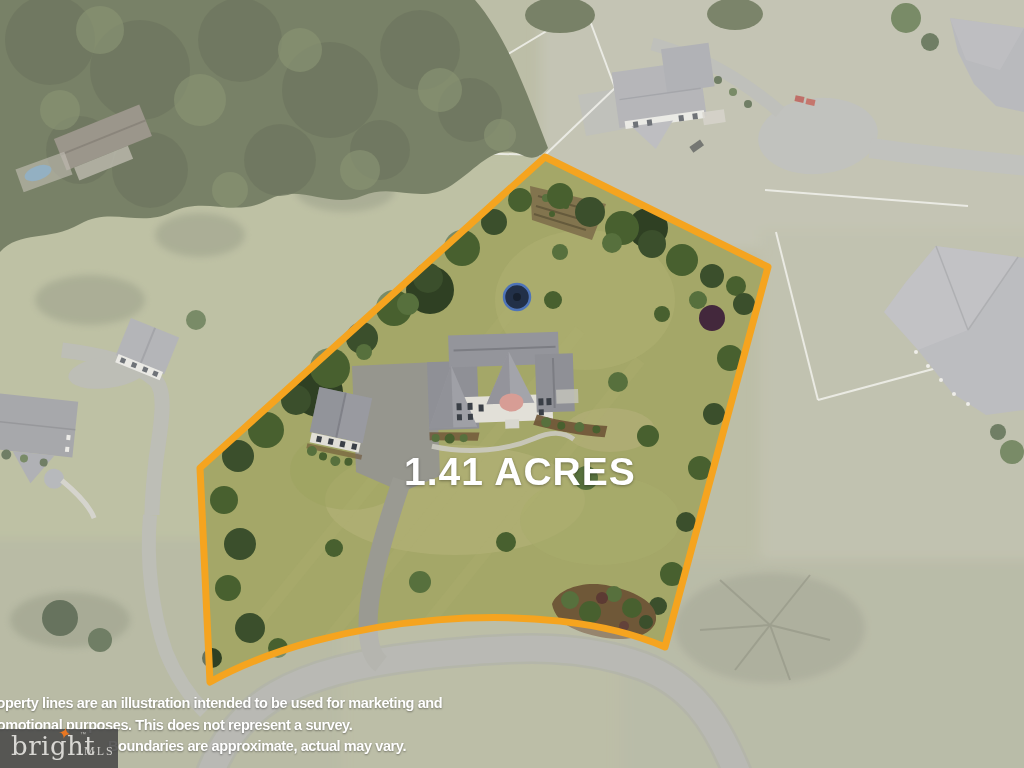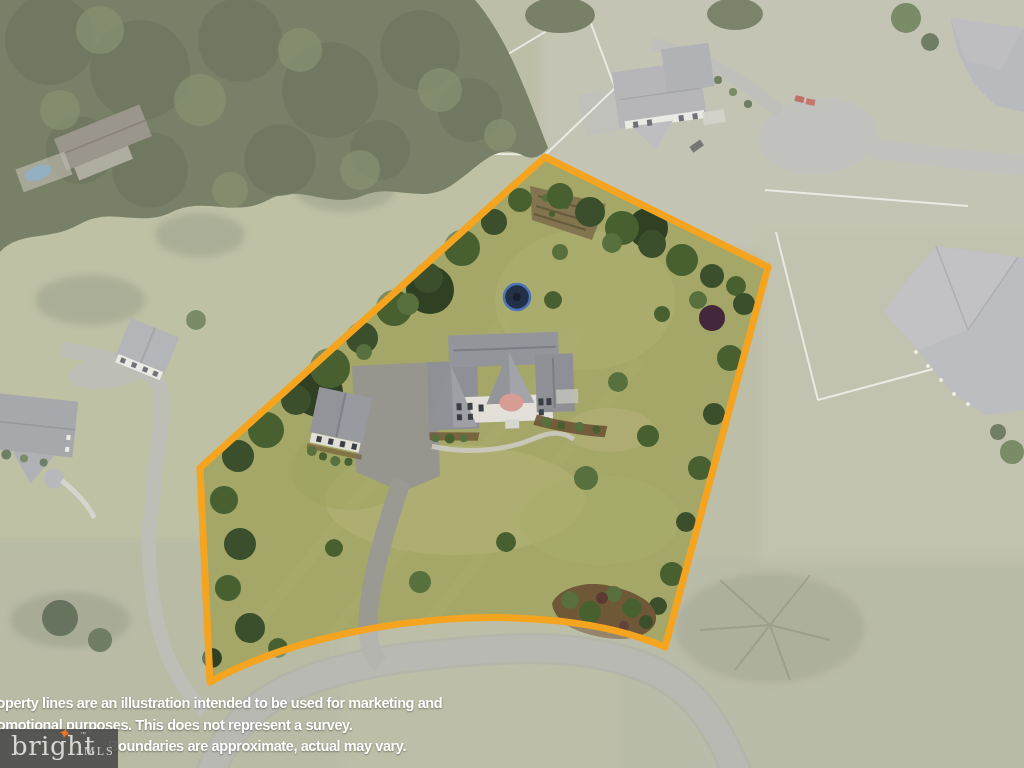--- a/index.html
+++ b/index.html
@@ -363,20 +363,21 @@
 
     <path d="M430,444 C468,454 506,450 532,440 C550,433 562,434 572,442" stroke="#CBCAC0" stroke-width="5" fill="none" opacity=".9"></path>
     <rect x="556" y="392" width="22" height="14" fill="#C6C5BD" opacity=".8"></rect>
   </g>
 
   <path fill-rule="evenodd" d="M0,0 H1024 V768 H0 Z M545,157 L768,267 L665,647 C545,595 330,615 210,682 L200,468 Z" fill="#FFFFFF" fill-opacity="0.27"></path>
 
   <path d="M545,157 L768,267 L665,647 C545,595 330,615 210,682 L200,468 Z" fill="none" stroke="#F5A41F" stroke-width="7" stroke-linejoin="round" stroke-linecap="round"></path>
 </svg>
 
+<div class="acreage">1.41 ACRES</div>
 
 <div class="disclaimer">
   <div class="l1">Property lines are an illustration intended to be used for marketing and</div>
   <div class="l2">promotional purposes. This does not represent a survey.</div>
   <div class="l3">Boundaries are approximate, actual may vary.</div>
 </div>
 
 <div class="logo">
   <span class="brand">bright</span>
   <span class="star">✦</span>

